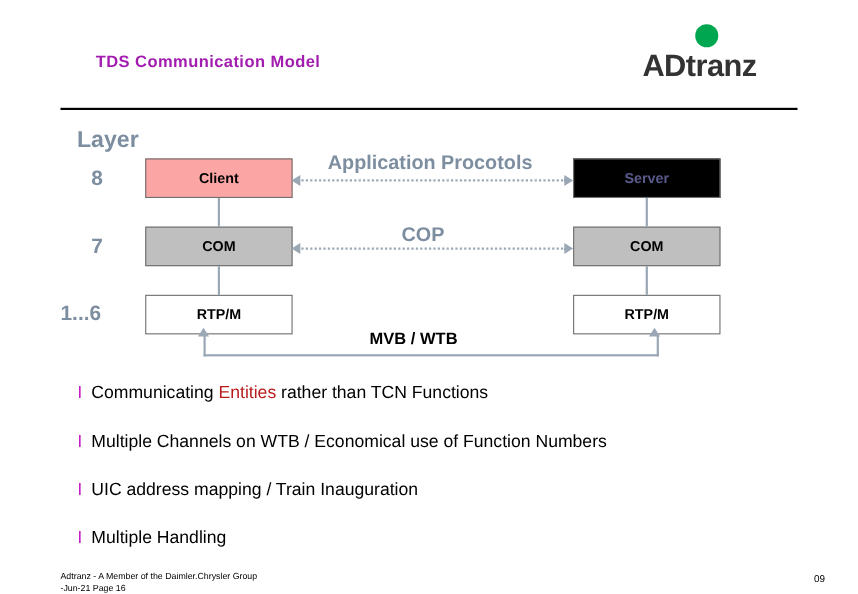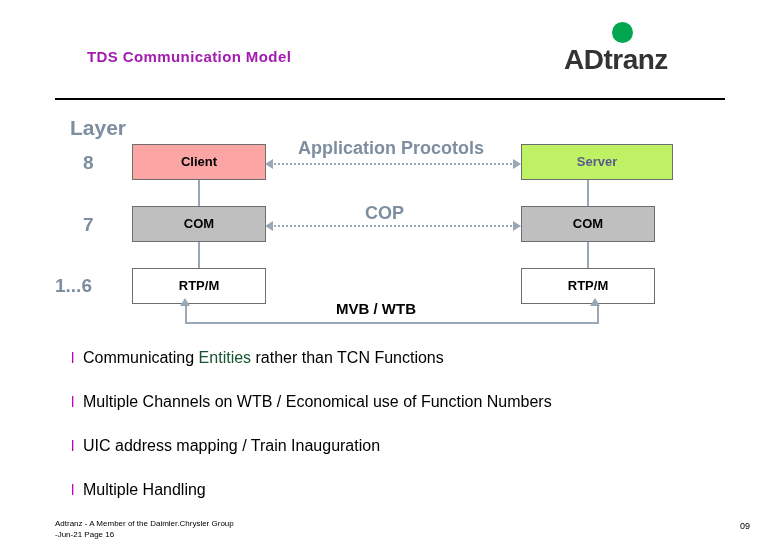--- a/index.html
+++ b/index.html
@@ -27,21 +27,21 @@
     top: 48px;
     font-size: 15px;
     font-weight: bold;
     color: #a21caf;
     letter-spacing: 0.4px;
     white-space: nowrap;
     margin-left: 32px;
   }
   .logo {
     position: absolute;
-    right: 56px;
+    right: 36px;
     top: 22px;
     width: 160px;
     height: 60px;
   }
   .logo-dot {
     position: absolute;
     left: 48px;
     top: 0px;
     width: 21px;
     height: 21px;
@@ -108,22 +108,22 @@
   }
   .box-com-l {
     left: 77px; top: 98px; width: 134px;
     background: #BFBFBF; color: #000000;
   }
   .box-rtp-l {
     left: 77px; top: 160px; width: 134px;
     background: #FFFFFF; color: #000000;
   }
   .box-server {
-    left: 466px; top: 36px; width: 152px;
-    background: #bef264; color: #5A5A8C;
+    left: 466px; top: 36px; width: 134px;
+    background: #000000; color: #5A5A8C;
   }
   .box-com-r {
     left: 466px; top: 98px; width: 134px;
     background: #BFBFBF; color: #000000;
   }
   .box-rtp-r {
     left: 466px; top: 160px; width: 134px;
     background: #FFFFFF; color: #000000;
   }
 
@@ -219,21 +219,21 @@
     box-sizing: border-box;
     flex: 0 0 28px;
   }
   .bullet-text {
     font-size: 16px;
     color: #000000;
     line-height: 20px;
     white-space: nowrap;
   }
   .hl {
-    color: #14532d;
+    color: #b91c1c;
   }
 
   
   .footer-left {
     position: absolute;
     left: 55px;
     top: 518px;
     font-size: 8px;
     color: #000000;
     line-height: 11px;

